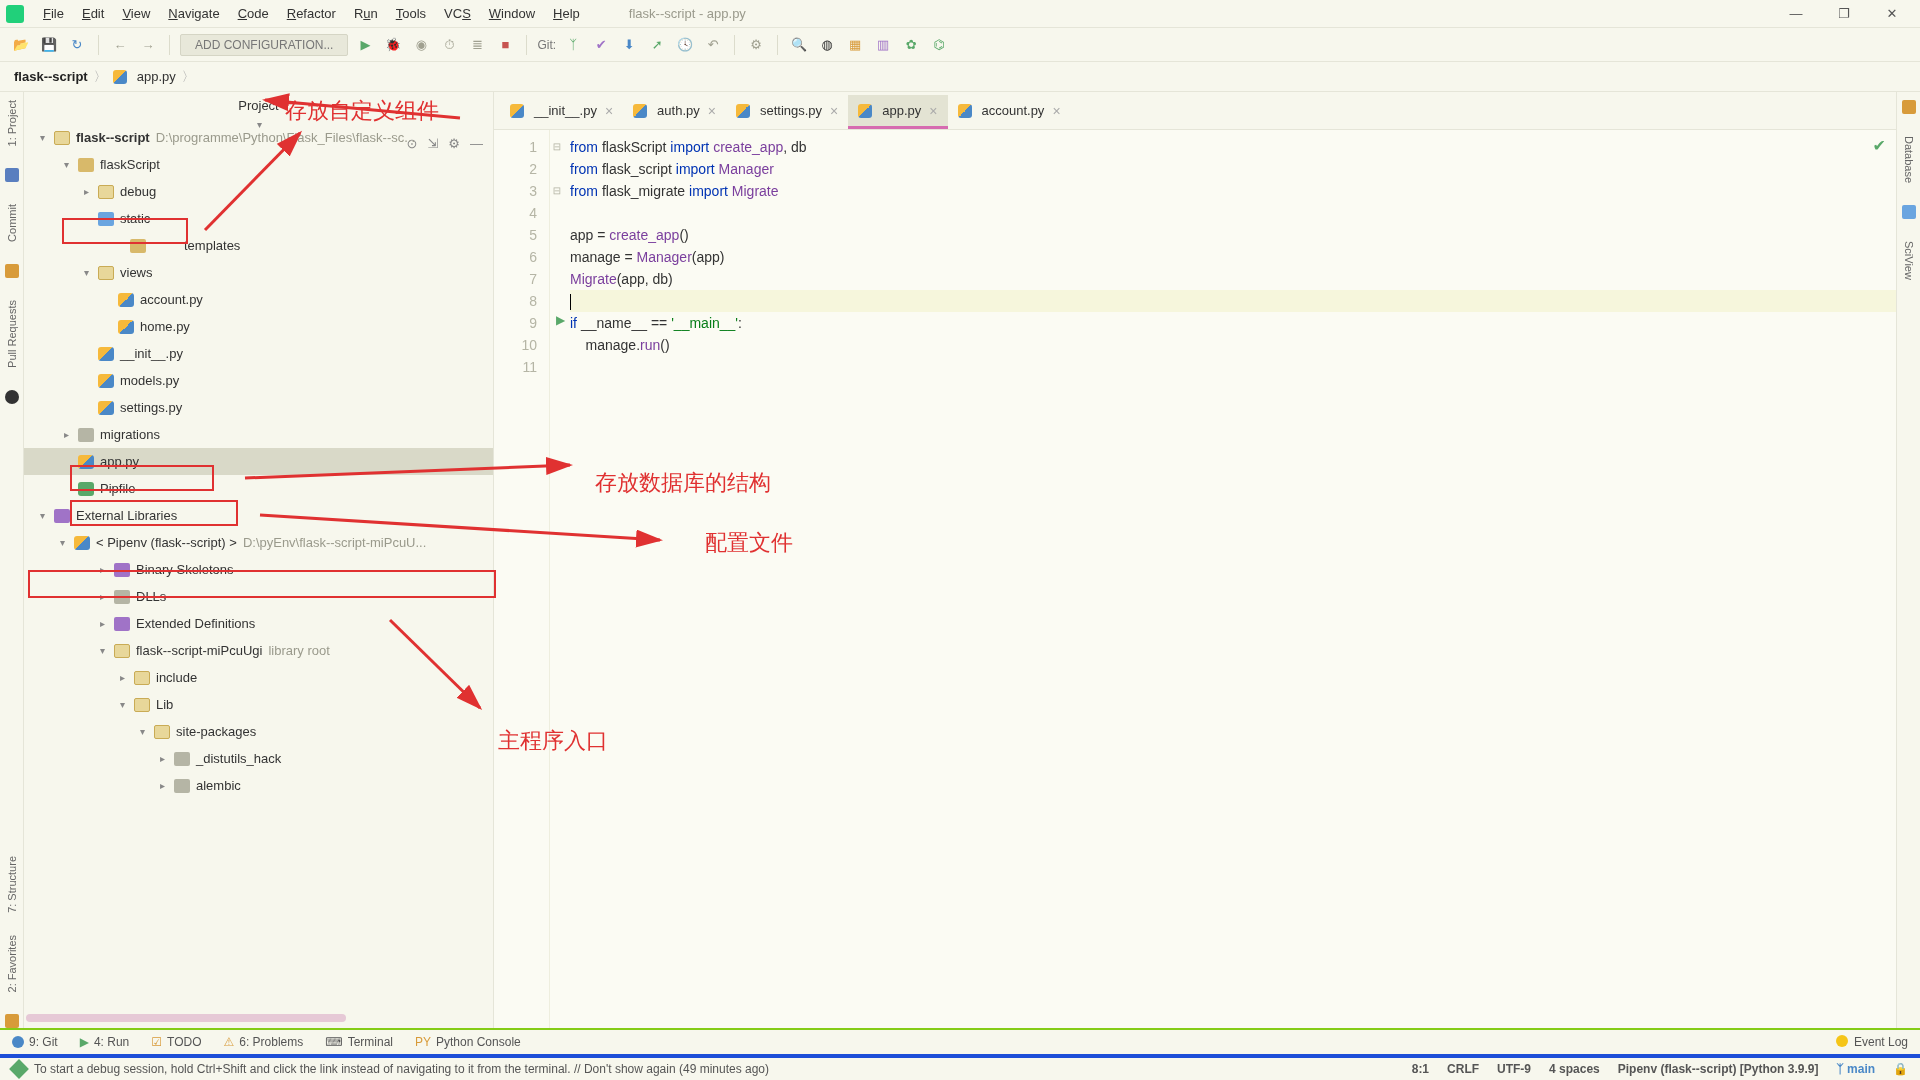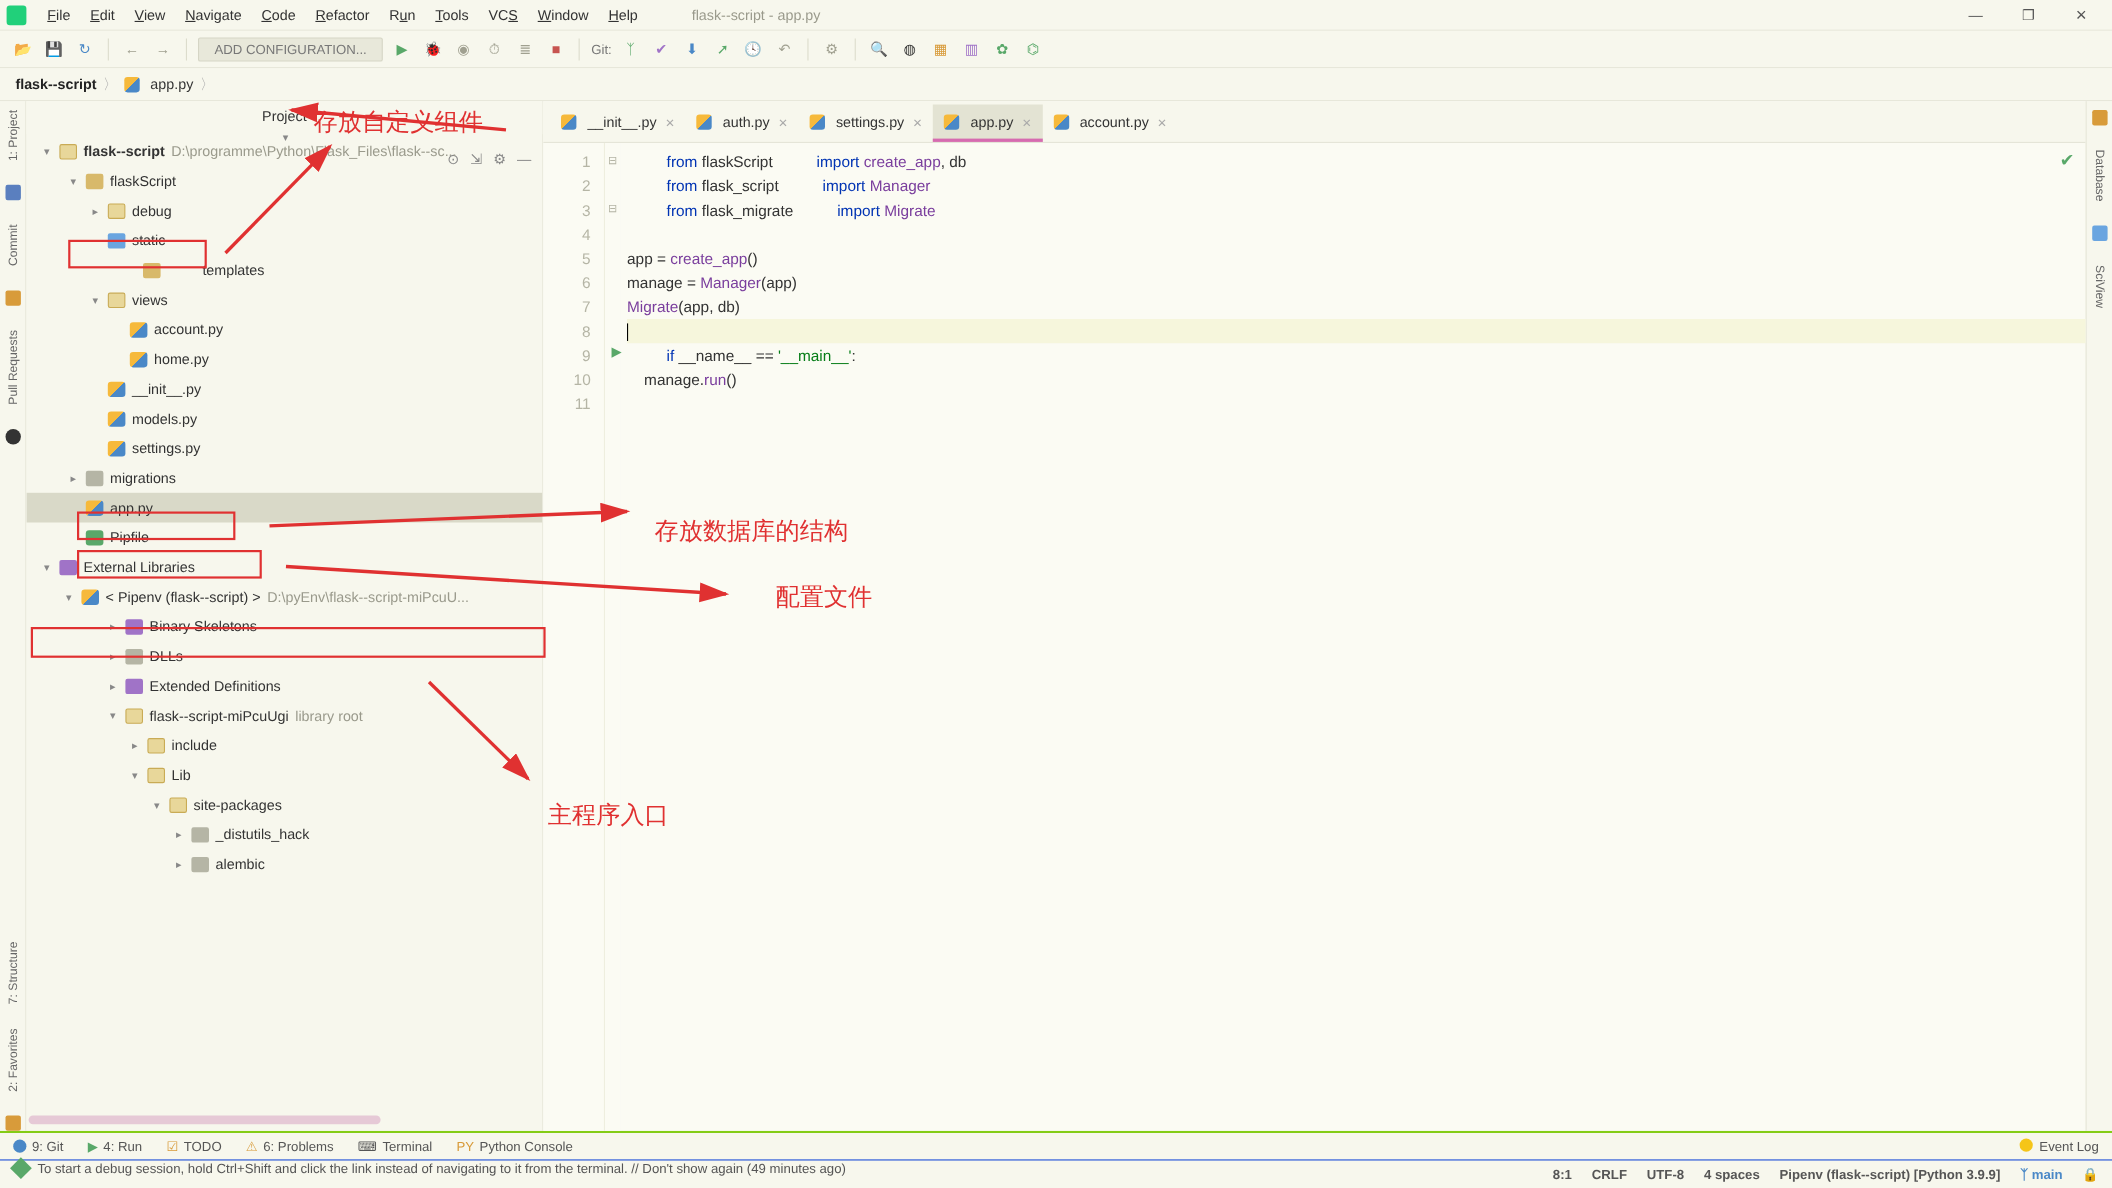--- a/index.html
+++ b/index.html
@@ -69,36 +69,36 @@
 .tab.active { background: #e3e3d3; border-bottom: 3px solid #d66bb0; }
 .tab .close { color: #aaa; font-size: 14px; margin-left: 2px; }
 .edbody { flex: 1; display: flex; position: relative; font-family: "JetBrains Mono","Consolas",monospace; font-size: 14px; }
 .gutter { width: 56px; text-align: right; color: #b5b5a5; padding-top: 6px; line-height: 22px; background: #fbfbf3; border-right: 1px solid #eeeede; }
 .gutter div { padding-right: 12px; height: 22px; }
 .foldcol { width: 14px; padding-top: 6px; line-height: 22px; color: #b5b5a5; font-size: 10px; background: #fbfbf3; }
 .foldcol div { height: 22px; text-align: center; }
 .code { flex: 1; padding: 6px 0 0 6px; line-height: 22px; white-space: pre; }
 .code .ln { height: 22px; }
 .code .ln.hl { background: #f6f6dc; }
-.kw { color: #0033b3; margin-left: 36px; }
+.kw { color: #0033b3; }
 .fn { color: #7a3e9d; }
 .str { color: #067d17; }
 .ed-ok { position: absolute; right: 10px; top: 6px; color: #59a869; font-size: 16px; }
 .run-gutter { position: absolute; left: 62px; color: #59a869; font-size: 12px; }
 
 
 .annot { position: absolute; color: #e03131; font-size: 22px; font-weight: 400; white-space: nowrap; pointer-events: none; }
 svg.arrows { position: absolute; left: 0; top: 0; pointer-events: none; }
 
 
 .toolstrip { height: 26px; background: #f7f7ed; border-top: 2px solid #84cc16; display: flex; align-items: center; padding: 0 12px; gap: 22px; font-size: 12px; color: #555; }
 .toolstrip .it { display: flex; align-items: center; gap: 5px; }
 .toolstrip .right { margin-left: auto; display: flex; gap: 6px; }
 .dot { width: 12px; height: 12px; border-radius: 50%; display: inline-block; }
-.statusbar { height: 26px; background: #f7f7ed; border-top: 1px solid #1d4ed8; display: flex; padding: 0 12px; font-size: 12px; color: #555; }
+.statusbar { height: 26px; background: #f7f7ed; border-top: 4px solid #1d4ed8; display: flex; align-items: center; padding: 0 12px; font-size: 12px; color: #555; }
 .statusbar .sicon { width: 14px; height: 14px; background: #59a869; transform: rotate(45deg); margin-right: 8px; }
 .statusbar .right { margin-left: auto; display: flex; gap: 18px; align-items: center; font-weight: bold; }
 .branch { color: #4a88c7; }
 </style>
 </head>
 <body>
 
 <div class="menubar">
   <span class="app-icon"></span>
   <span class="menu-item"><u>F</u>ile</span>
@@ -420,21 +420,21 @@
     <span>Event Log</span>
   </div>
 </div>
 
 <div class="statusbar">
   <span class="sicon"></span>
   <span>To start a debug session, hold Ctrl+Shift and click the link instead of navigating to it from the terminal. // Don't show again (49 minutes ago)</span>
   <div class="right">
     <span>8:1</span>
     <span>CRLF</span>
-    <span>UTF-8</span>
+    <span>UTF-9</span>
     <span>4 spaces</span>
     <span>Pipenv (flask--script) [Python 3.9.9]</span>
     <span class="branch">ᛉ <span>main</span></span>
     <span>🔒</span>
   </div>
 </div>
 
 <svg class="arrows" width="1920" height="1080">
   <defs>
       <marker id="ah" markerWidth="10" markerHeight="10" refX="8" refY="3" orient="auto">

